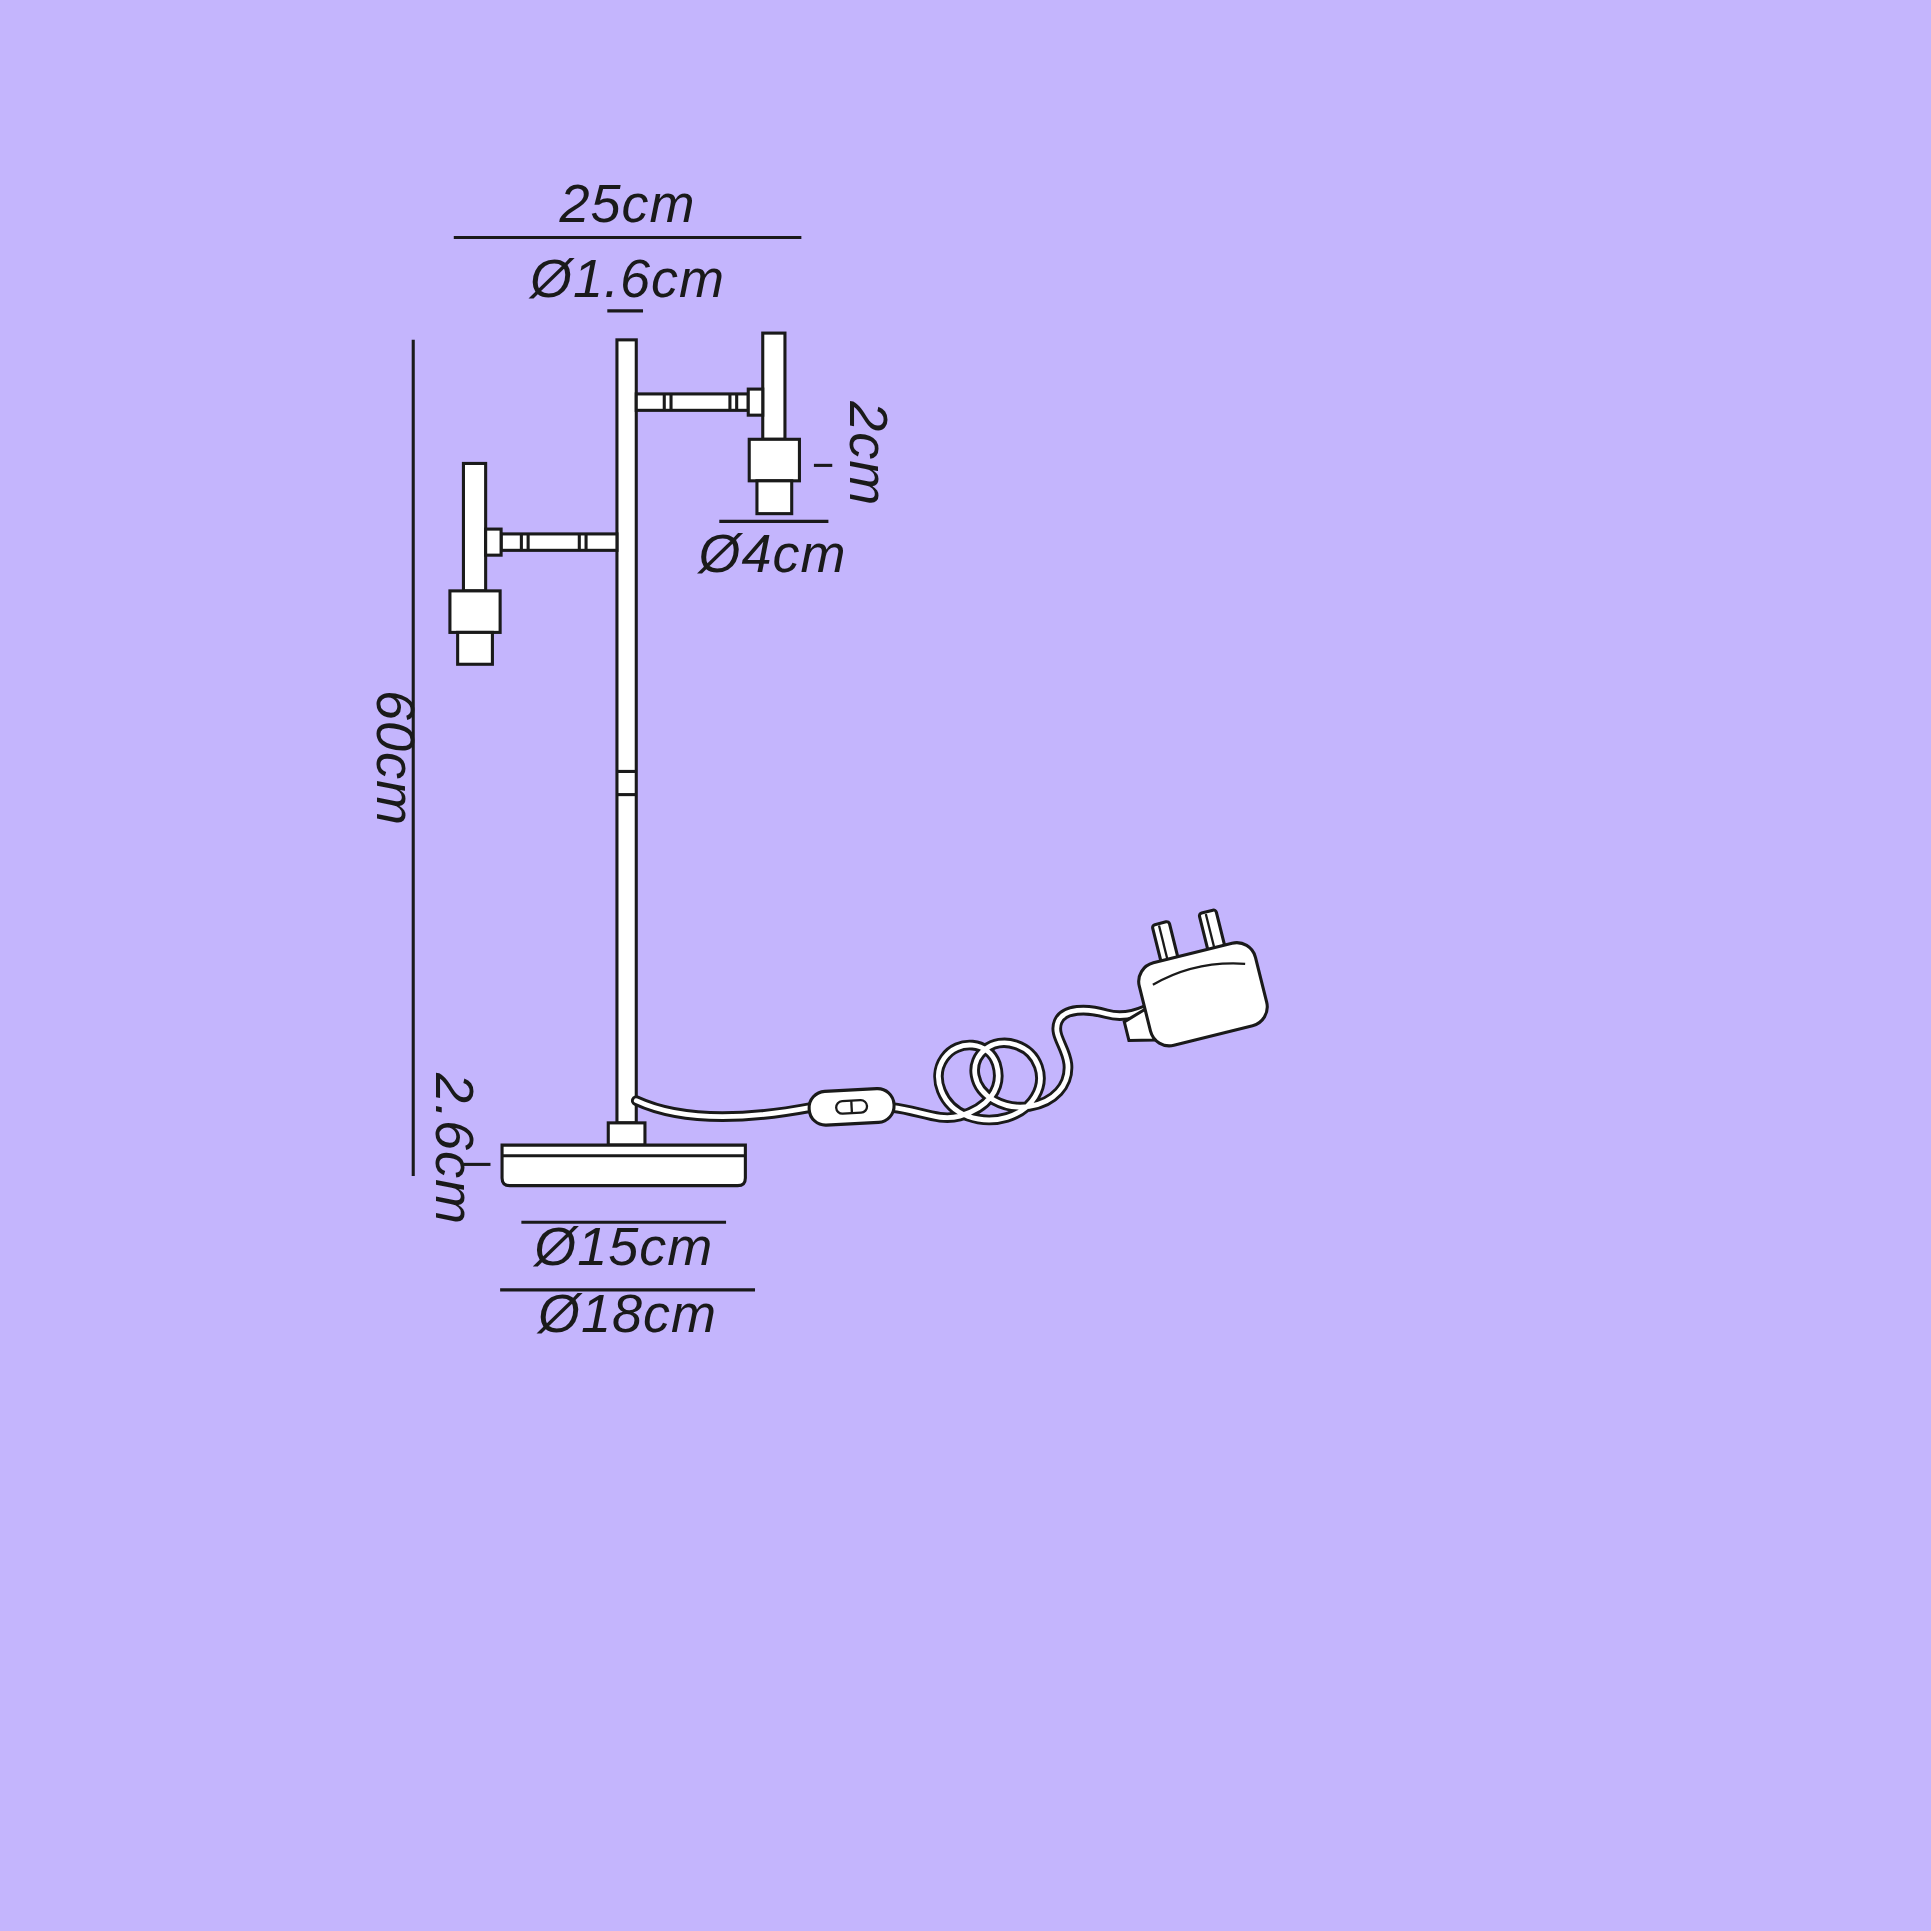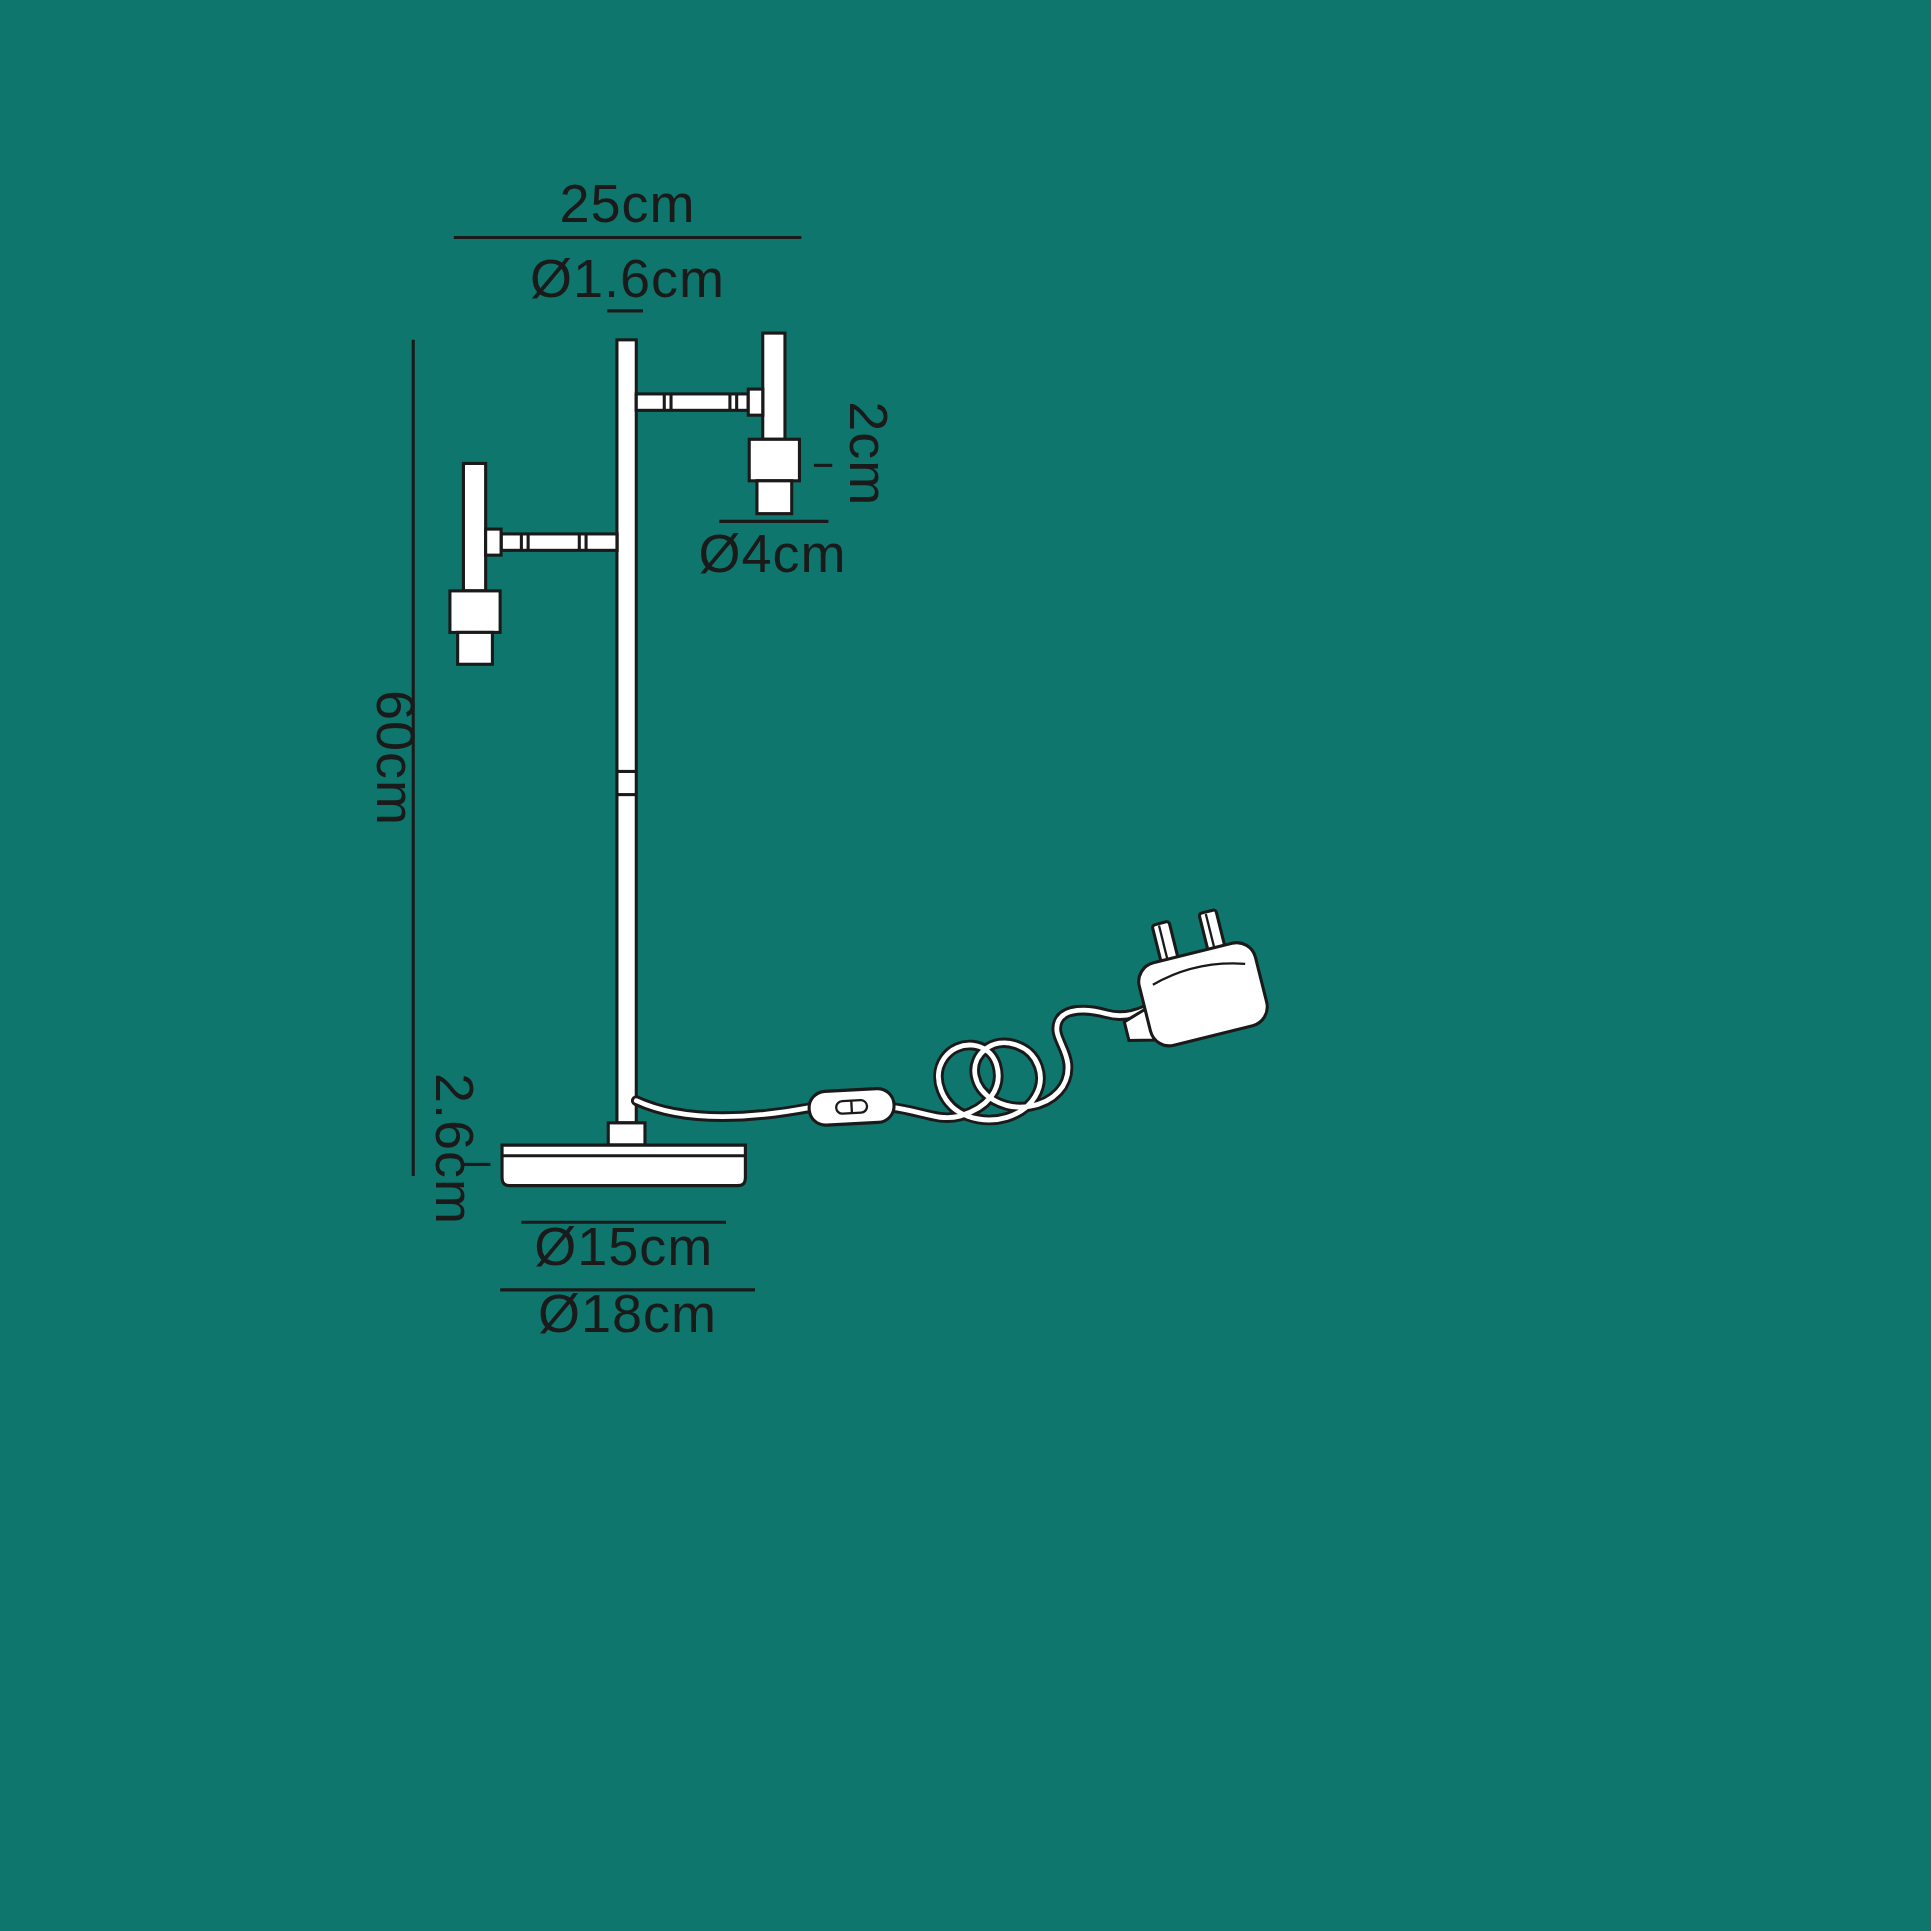--- a/index.html
+++ b/index.html
@@ -1,16 +1,16 @@
 <!DOCTYPE html>
 <html><head>
 <meta charset="utf-8">
 <style>
   html,body{margin:0;padding:0;background:#ffffff;}
-  .page{position:relative;width:1931px;height:1931px;background:#0f766e;overflow:hidden;}
+  .page{position:relative;width:1931px;height:1931px;background:#c4b5fd;overflow:hidden;font-style:italic;}
   svg{display:block;width:1931px;height:1931px;}
   .ln{stroke:#1a1a1a;stroke-width:3.2;fill:none;stroke-linecap:butt;}
   .fw{stroke:#1a1a1a;stroke-width:3.2;fill:#ffffff;}
   .thin{stroke:#1a1a1a;stroke-width:2.4;fill:none;}
   .cable-outer{stroke:#1a1a1a;stroke-width:11;fill:none;stroke-linecap:round;}
   .cable-inner{stroke:#ffffff;stroke-width:5;fill:none;stroke-linecap:round;}
   text.dim{
     font-family:"Liberation Sans","DejaVu Sans",sans-serif;
     font-size:56px;
     fill:#1a1a1a;

